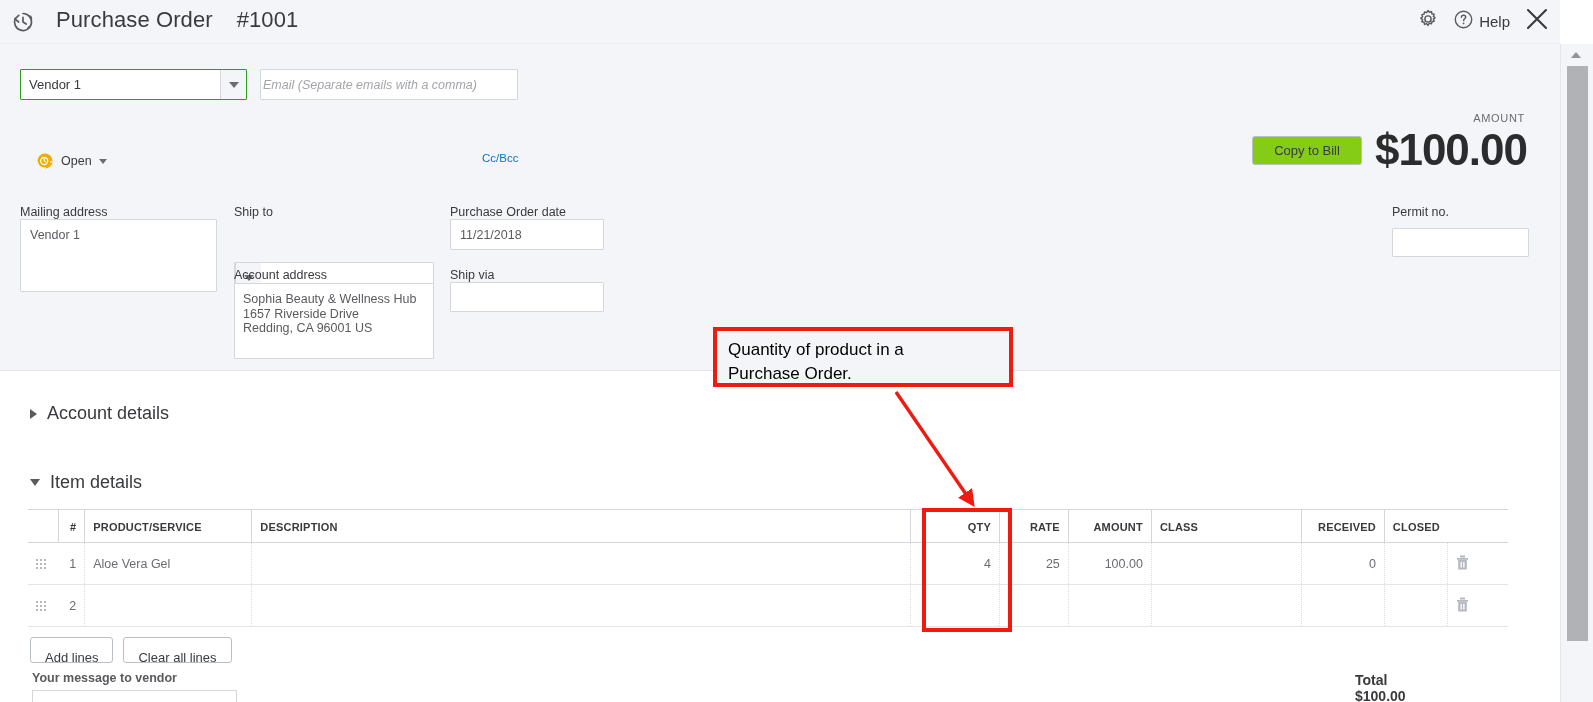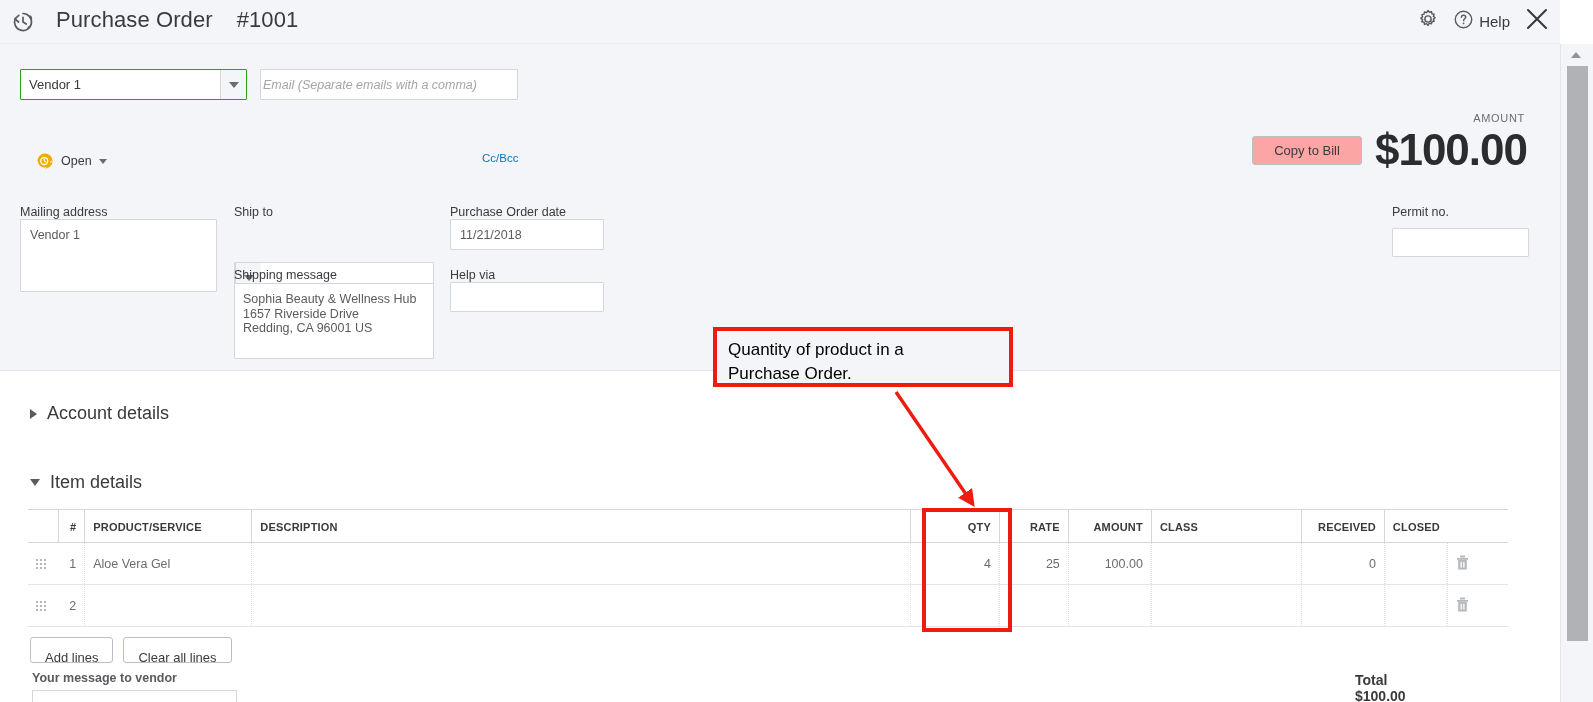--- a/index.html
+++ b/index.html
@@ -147,21 +147,21 @@
     text-align: right;
   }
   .amount-value {
     position: absolute; right: 33px; top: 81px;
     font-size: 44px; font-weight: 700; color: #2b2c2e;
     letter-spacing: -1px; line-height: 50px;
   }
   .copy-bill-btn {
     position: absolute; left: 1252px; top: 92px;
     width: 110px; height: 29px;
-    background: #fca5a5;
+    background: #84cc16;
     border: 1px solid #babec5;
     border-radius: 3px;
     font-size: 13px; color: #393a3d;
     font-family: "Liberation Sans", sans-serif;
     cursor: pointer;
   }
 
   
   .details-region {
     position: absolute; top: 372px; left: 0;
@@ -396,33 +396,33 @@
       <span class="box-text" style="left:9px; top:8px;">Vendor 1</span>
     </div>
 
     <span class="fld-label" style="left:234px; top:161px;">Ship to</span>
     <div class="ship-to-select">
       <span class="caret-cell">
         <span class="caret-down"></span>
       </span>
     </div>
 
-    <span class="fld-label" style="left:234px; top:224px;">Shipping message</span>
+    <span class="fld-label" style="left:234px; top:224px;">Account address</span>
     <div class="box" style="left:234px; top:239px; width:200px; height:76px;">
       <span class="box-text" style="left:8px; top:8px;">Sophia Beauty &amp; Wellness Hub
 1657 Riverside Drive
 Redding, CA  96001 US</span>
     </div>
 
     <span class="fld-label" style="left:450px; top:161px;">Purchase Order date</span>
     <div class="box" style="left:450px; top:175px; width:154px; height:31px;">
       <span class="box-text" style="left:9px; top:8px;">11/21/2018</span>
     </div>
 
-    <span class="fld-label" style="left:450px; top:224px;">Help via</span>
+    <span class="fld-label" style="left:450px; top:224px;">Ship via</span>
     <div class="box" style="left:450px; top:238px; width:154px; height:30px;"></div>
 
     <span class="fld-label" style="left:1392px; top:161px;">Permit no.</span>
     <div class="box" style="left:1392px; top:184px; width:137px; height:29px;"></div>
 
     <span class="amount-label">AMOUNT</span>
     <span class="amount-value">$100.00</span>
     <button class="copy-bill-btn">Copy to Bill</button>
   </div>
 

